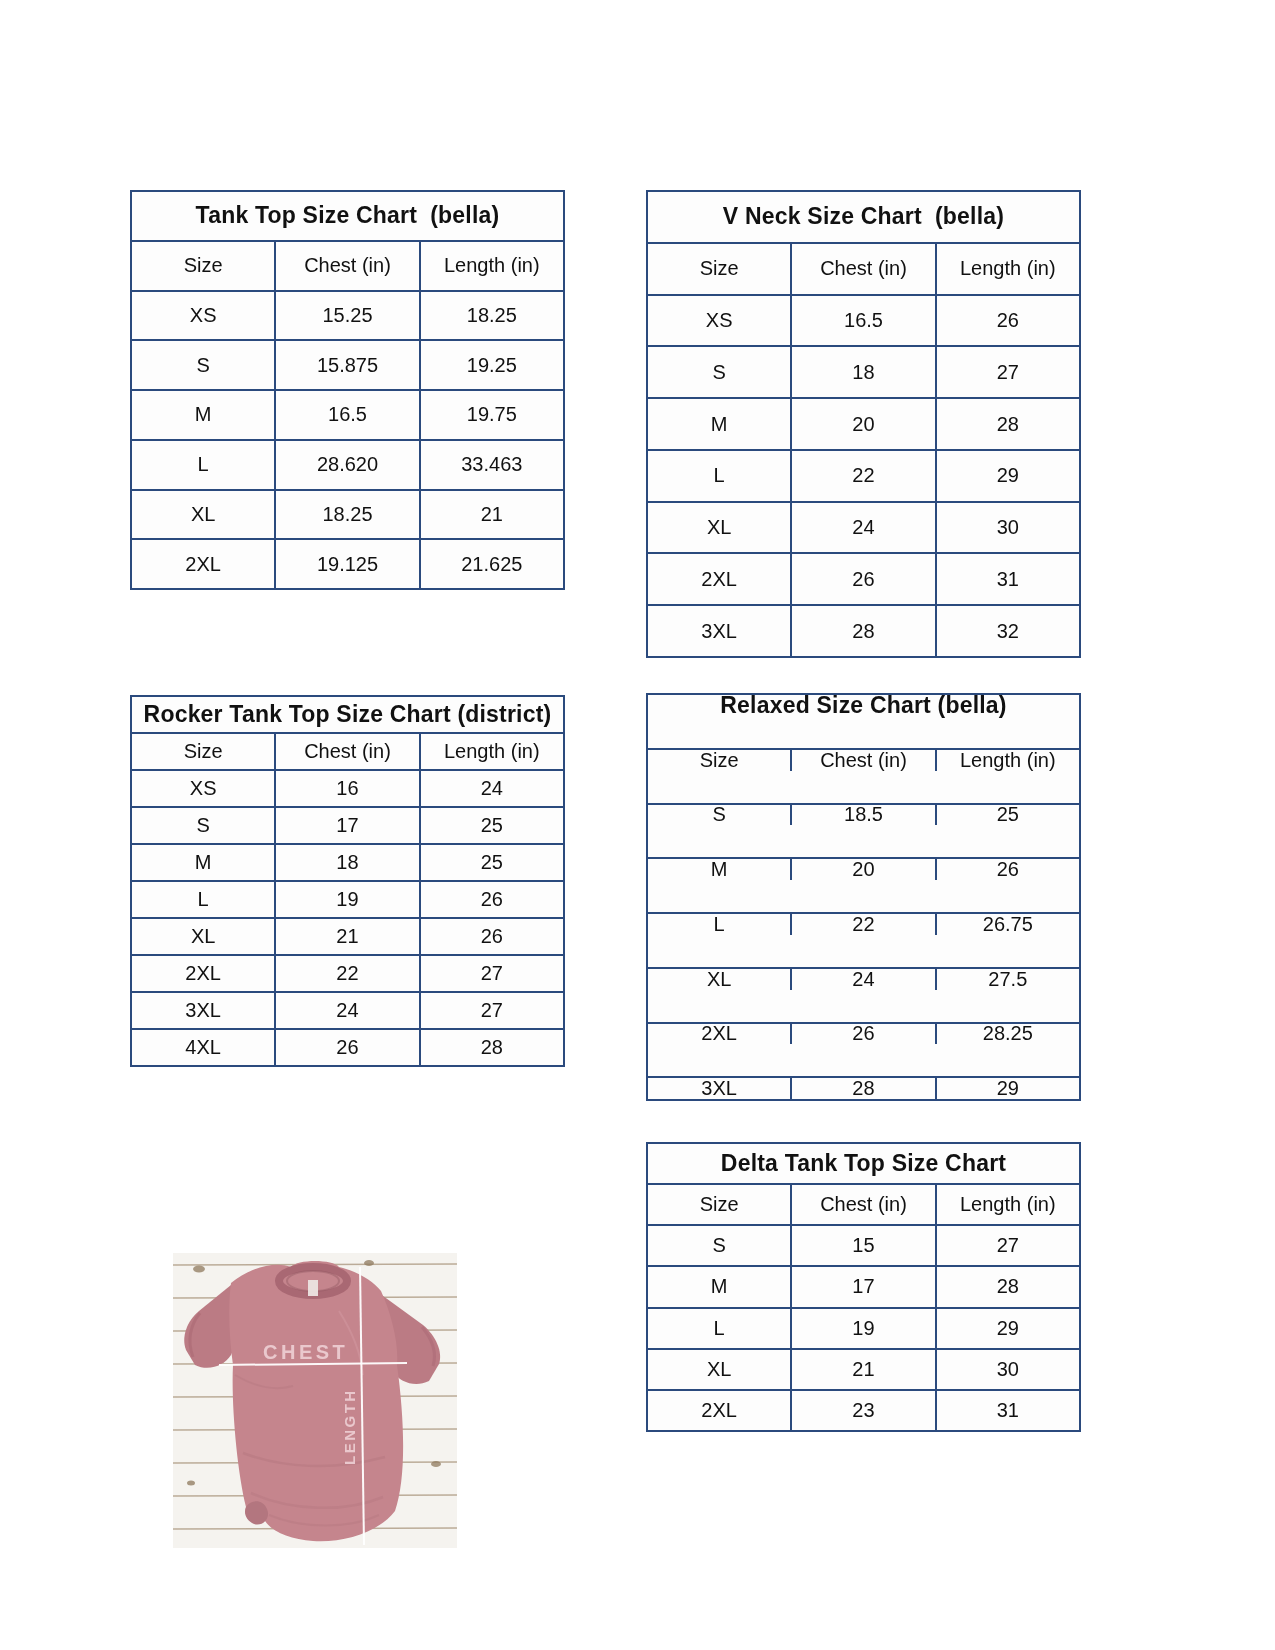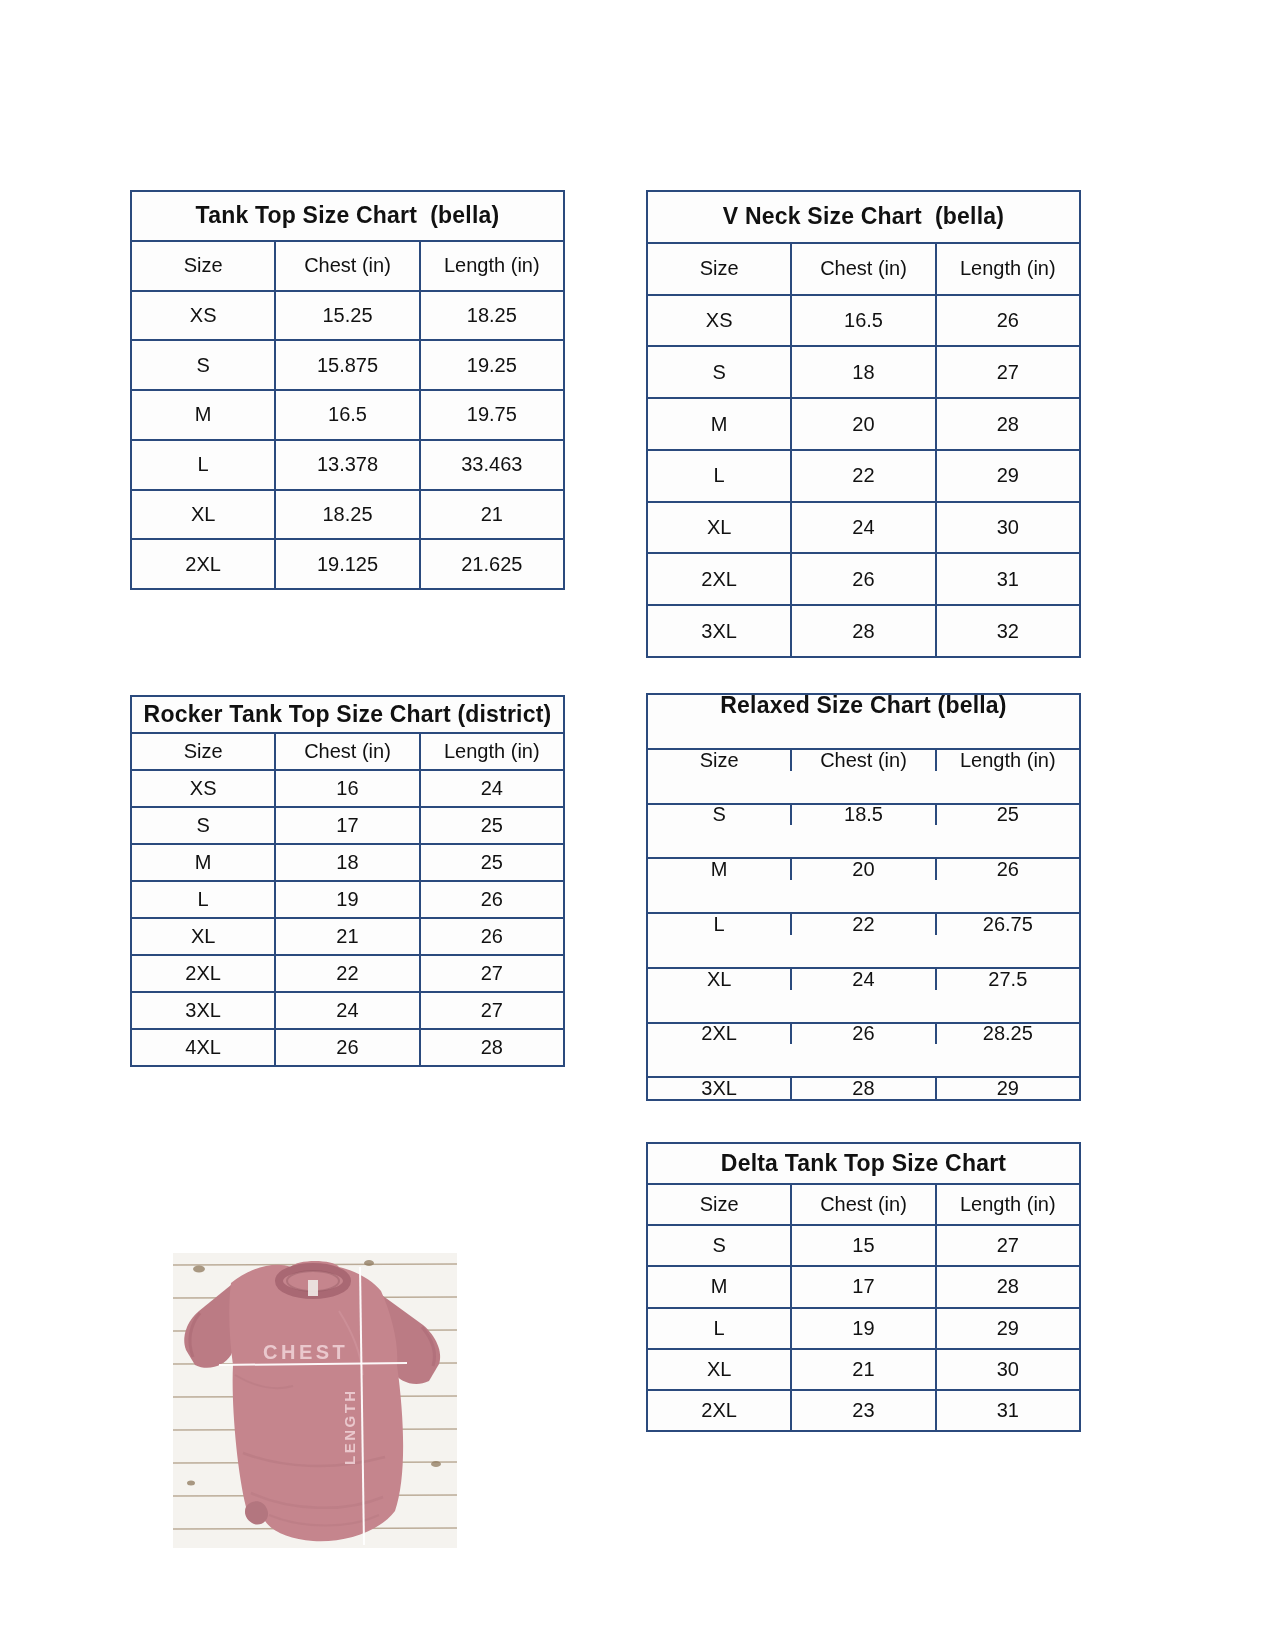--- a/index.html
+++ b/index.html
@@ -77,21 +77,21 @@
         <div class="t-cell">15.875</div>
         <div class="t-cell">19.25</div>
       </div>
       <div class="t-row">
         <div class="t-cell">M</div>
         <div class="t-cell">16.5</div>
         <div class="t-cell">19.75</div>
       </div>
       <div class="t-row">
         <div class="t-cell">L</div>
-        <div class="t-cell">13.378</div>
+        <div class="t-cell">28.620</div>
         <div class="t-cell">33.463</div>
       </div>
       <div class="t-row">
         <div class="t-cell">XL</div>
         <div class="t-cell">18.25</div>
         <div class="t-cell">21</div>
       </div>
       <div class="t-row">
         <div class="t-cell">2XL</div>
         <div class="t-cell">19.125</div>

